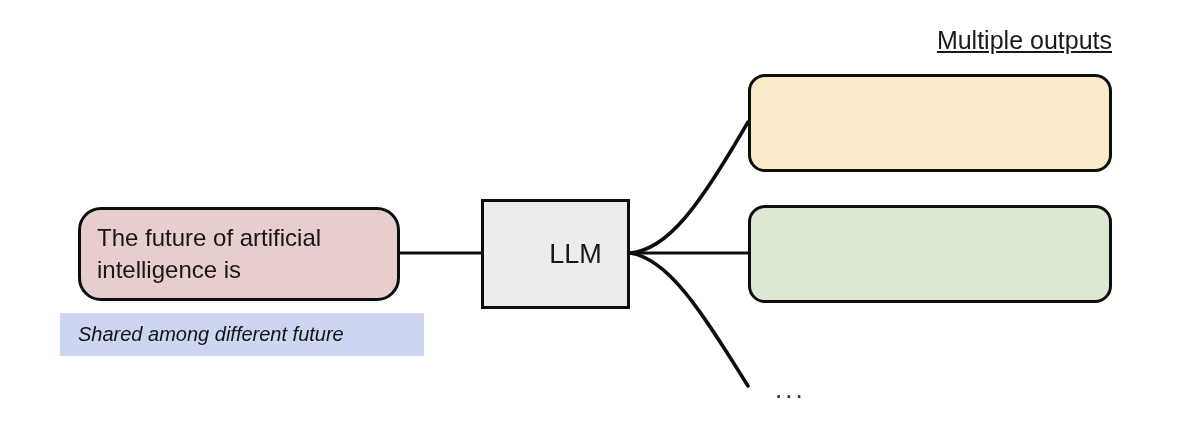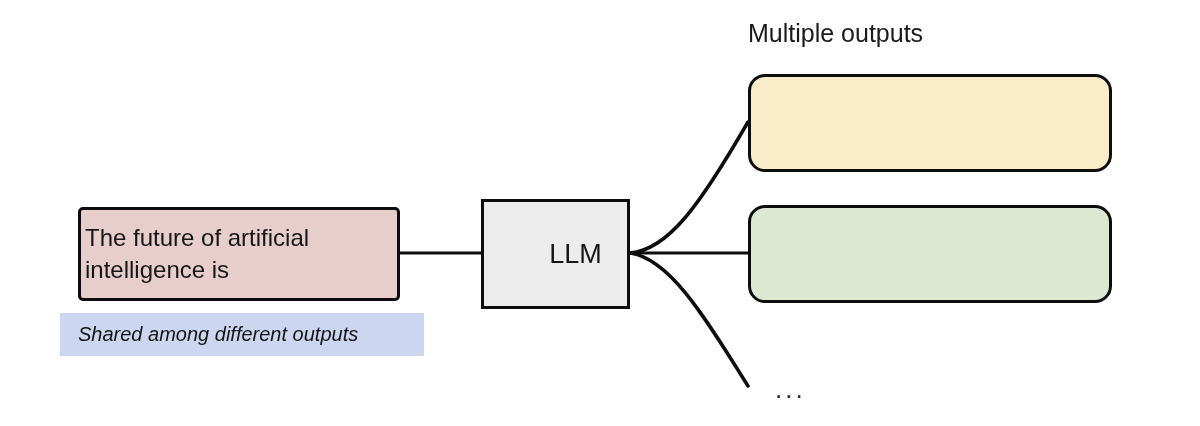--- a/index.html
+++ b/index.html
@@ -36,42 +36,43 @@
 
   #label-prompt {
     left: 0;
     top: 160px;
     width: 484px;
     text-align: center;
   }
 
   #label-multiple-outputs {
     left: 748px;
-    top: 20px;
+    top: 27px;
     width: 364px;
-    text-align: left;
+    text-align: right;
+    text-decoration: underline;
   }
 
   .node {
     position: absolute;
     box-sizing: border-box;
     border: 3px solid #0d0d0d;
     display: flex;
     align-items: center;
     padding-left: 40px;
   }
 
   #prompt-box {
     left: 78px;
     top: 207px;
     width: 322px;
     height: 94px;
     background: #e8cdcd;
-    border-radius: 5px;
-    padding: 0 4px;
+    border-radius: 23px;
+    padding: 0 16px;
   }
   #prompt-box .txt {
     font-size: 24px;
     line-height: 32px;
     color: #161616;
   }
 
   #llm-box {
     left: 481px;
     top: 199px;
@@ -163,16 +164,16 @@
     <span class="txt"></span>
   </div>
 
   <div class="node" id="output-box-2">
     <span class="txt"></span>
   </div>
 
   <div id="ellipsis">...</div>
 
   <div id="shared-note">
-    <span class="txt">Shared among different outputs</span>
+    <span class="txt">Shared among different future</span>
   </div>
 
 </div>
 
 </body></html>

